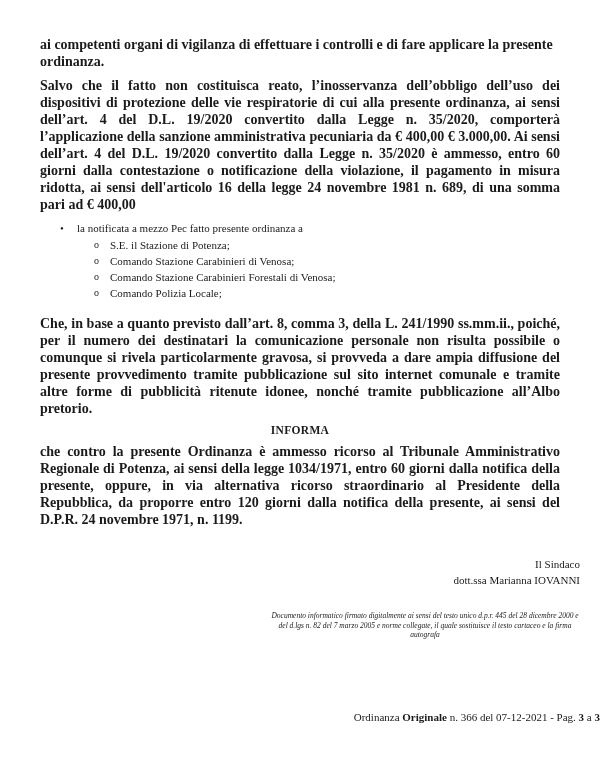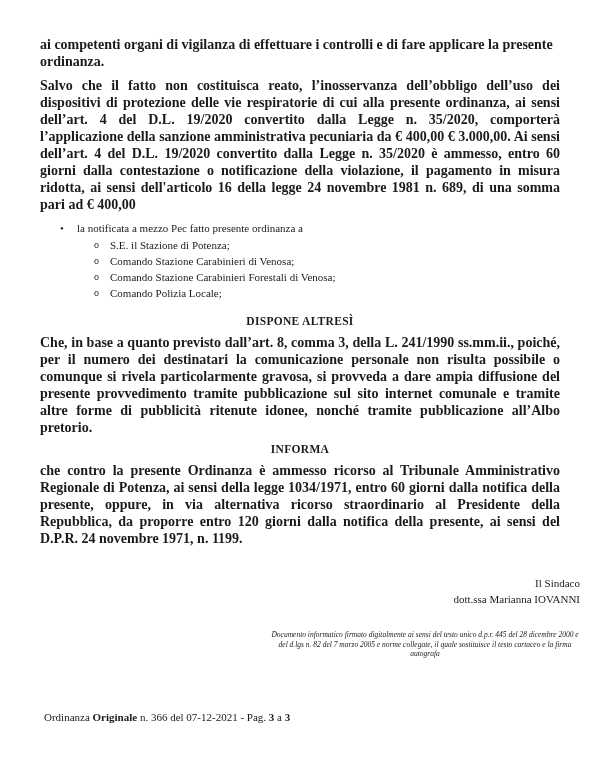--- a/index.html
+++ b/index.html
@@ -73,23 +73,22 @@
     font-size: 7.5px;
     line-height: 9.5px;
     font-style: italic;
     text-align: center;
   }
   .footer {
     position: absolute;
     top: 711px;
     left: 0;
     right: 0;
-    text-align: left;
+    text-align: right;
     font-size: 11px;
-    margin-left: 44px;
   }
   .footer b { font-weight: bold; }
 </style>
 </head>
 <body>
 
 <div class="page">
 
   <p class="body-text">ai competenti organi di vigilanza di effettuare i controlli e di  fare applicare la presente ordinanza.</p>
 
@@ -112,21 +111,20 @@
     <div class="li-sub">
       <span class="circle">o</span>
       <span>Comando Stazione Carabinieri Forestali di Venosa;</span>
     </div>
     <div class="li-sub">
       <span class="circle">o</span>
       <span>Comando Polizia Locale;</span>
     </div>
   </div>
 
-  <p class="heading spaced-top">DISPONE ALTRESÌ</p>
 
   <p class="body-text justify">Che, in base a quanto previsto dall’art. 8, comma 3, della L. 241/1990 ss.mm.ii., poiché, per il numero dei destinatari la comunicazione personale non risulta possibile o comunque si rivela particolarmente gravosa, si provveda a dare ampia diffusione del presente provvedimento tramite pubblicazione sul sito internet comunale e tramite altre forme di pubblicità ritenute idonee, nonché tramite pubblicazione all’Albo pretorio.</p>
 
   <p class="heading">INFORMA</p>
 
   <p class="body-text justify">che contro la presente Ordinanza è ammesso ricorso al Tribunale Amministrativo Regionale di Potenza, ai sensi della legge 1034/1971, entro 60 giorni dalla notifica della presente, oppure, in via alternativa ricorso straordinario al Presidente della Repubblica, da proporre entro 120 giorni dalla notifica della presente, ai sensi del D.P.R. 24 novembre 1971, n. 1199.</p>
 
   <div class="signature-block">
     <div class="signature-role">Il Sindaco</div>
     <div class="signature-name">dott.ssa Marianna IOVANNI</div>

